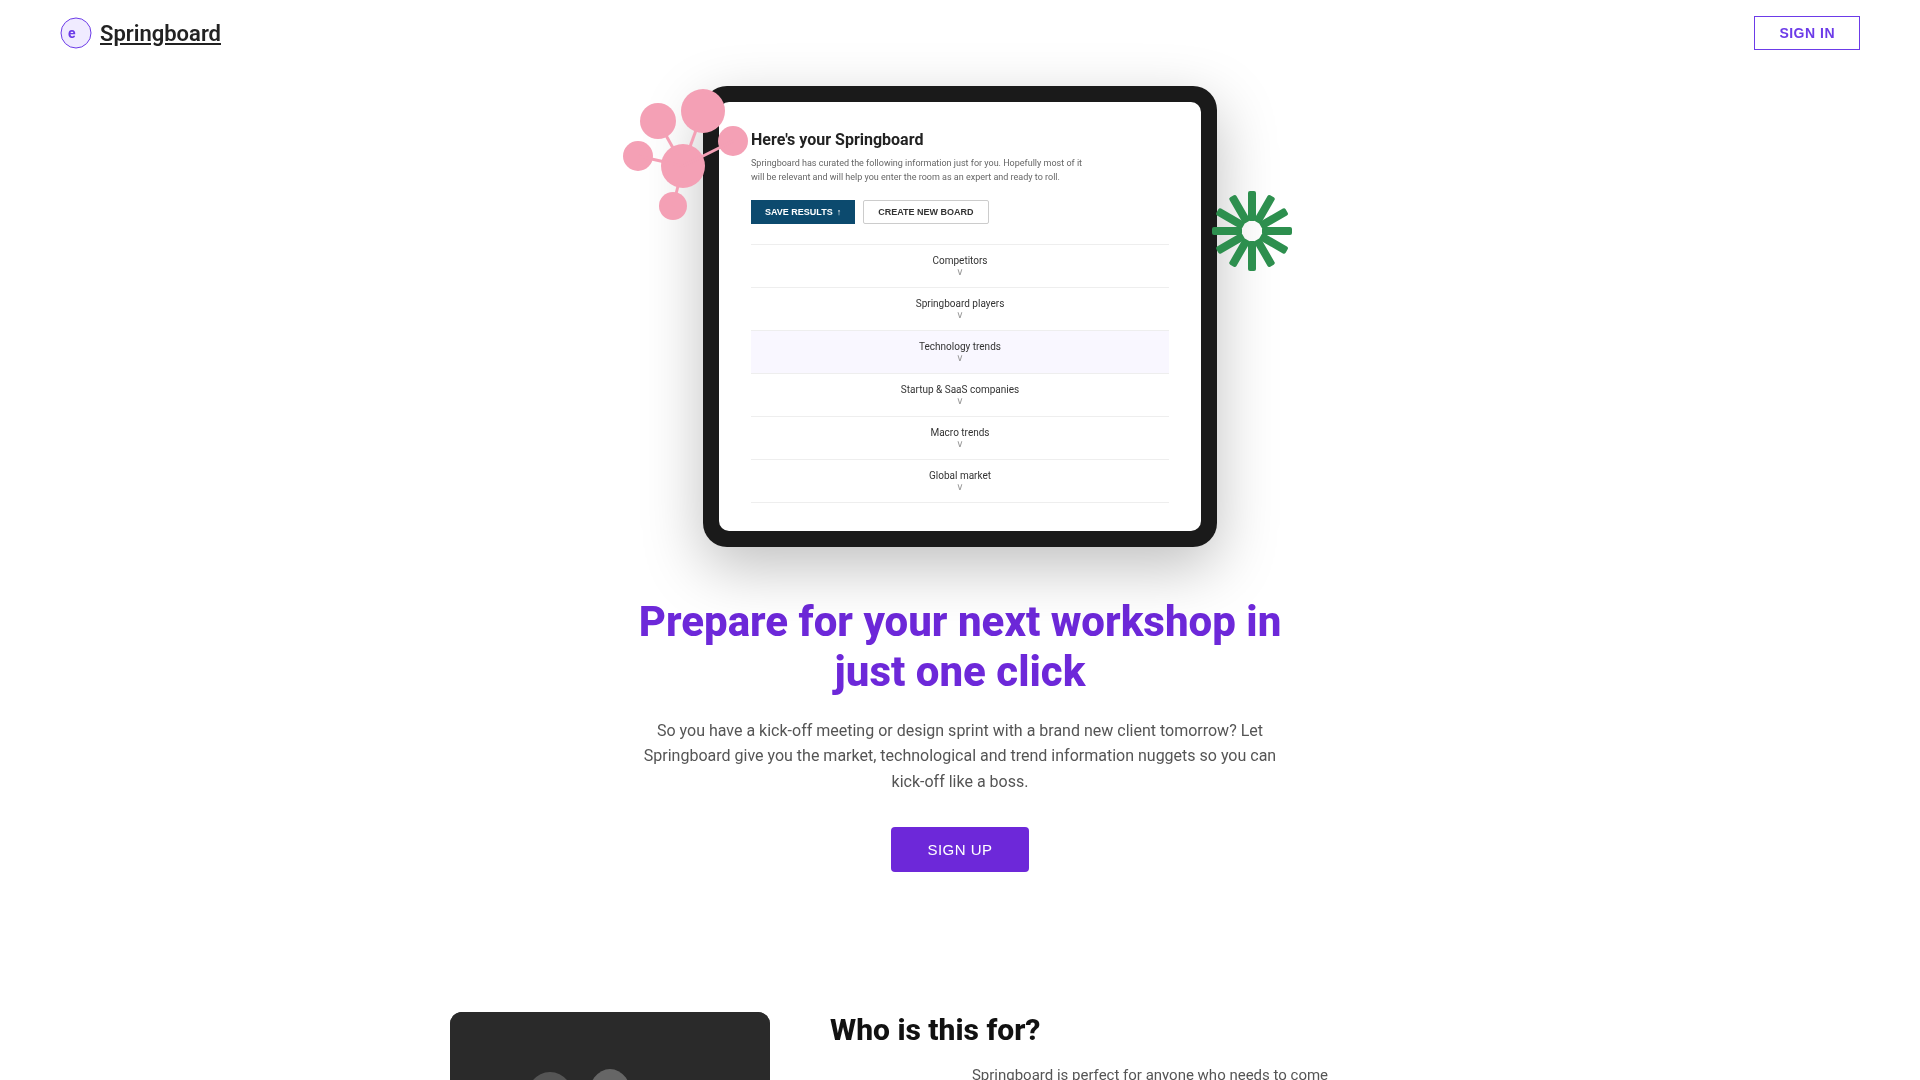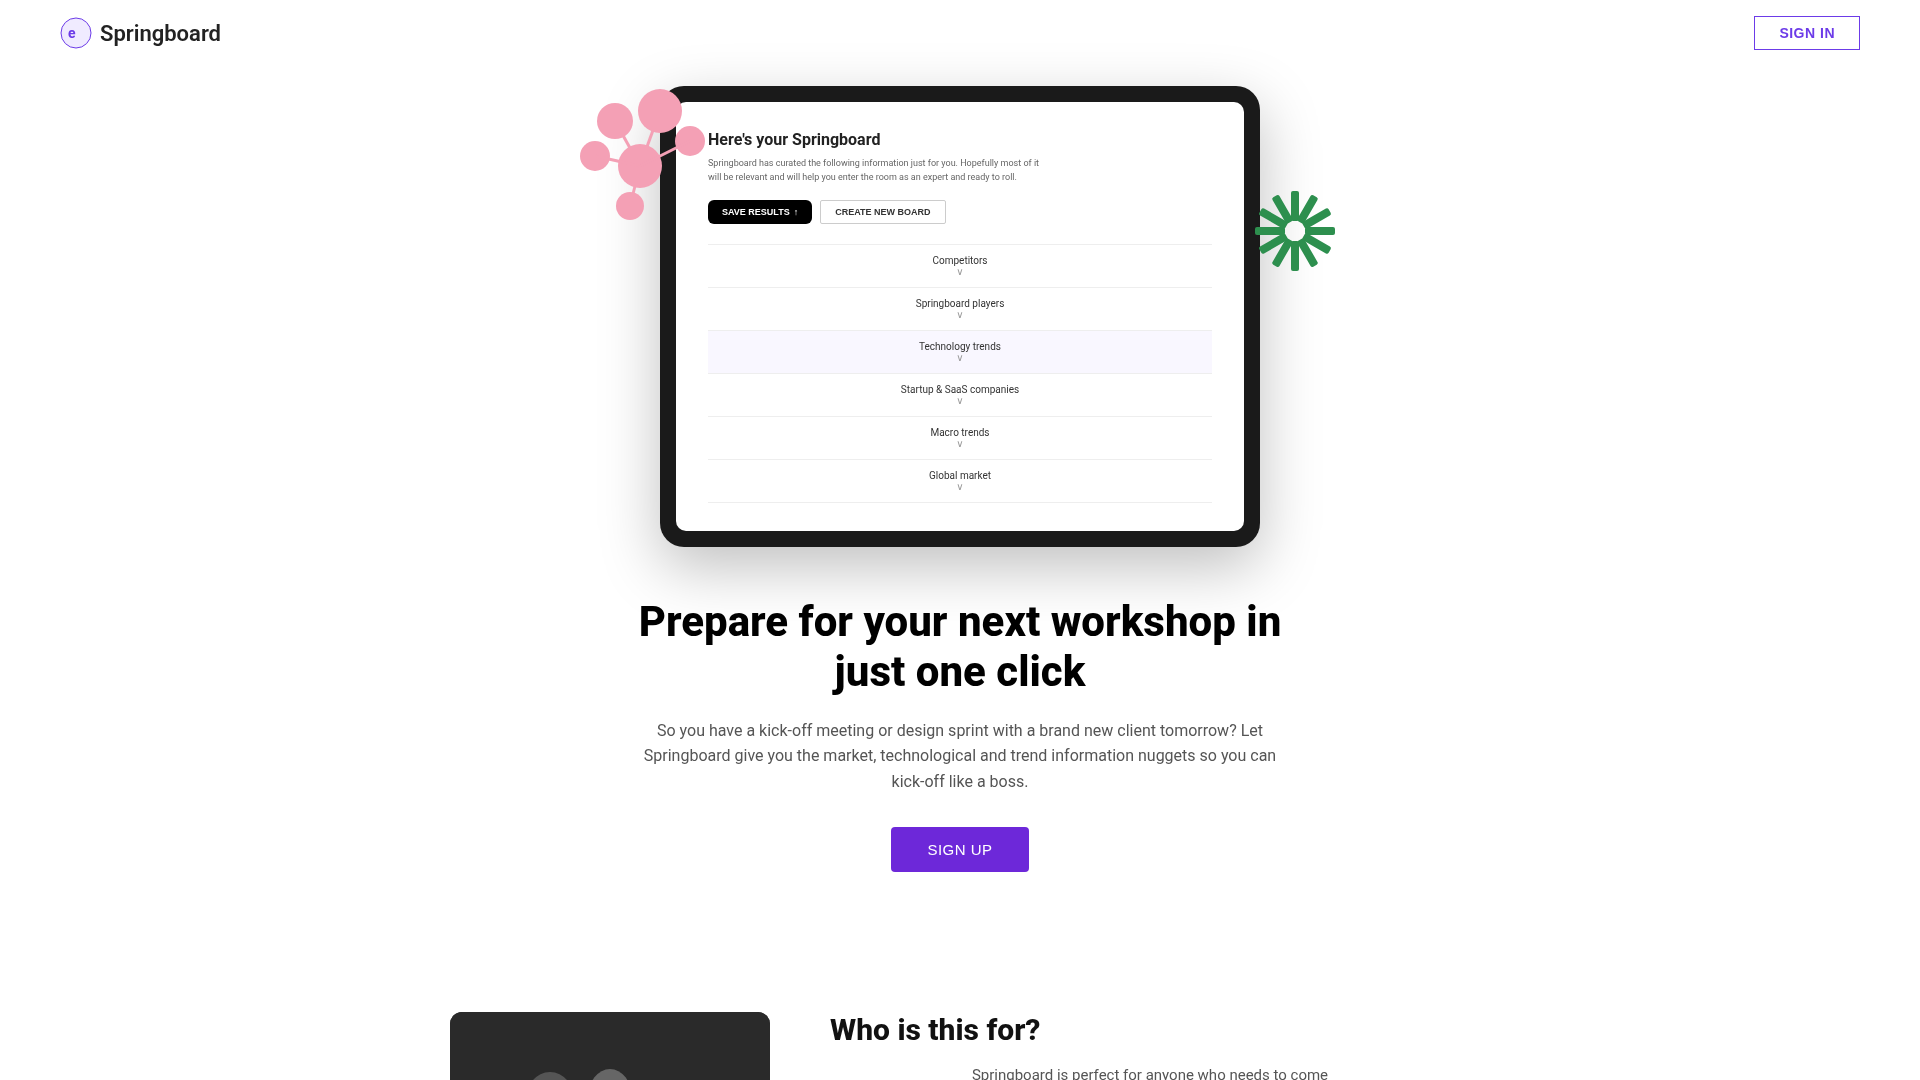--- a/index.html
+++ b/index.html
@@ -20,20 +20,21 @@
       gap: 8px;
     }
     .logo-icon {
       width: 32px;
       height: 32px;
     }
     .logo-text {
       font-size: 22px;
       font-weight: 600;
       color: #222;
+      text-decoration: underline;
     }
     .sign-in-btn {
       border: 1.5px solid #6c3be8;
       background: #fff;
       color: #6c3be8;
       padding: 8px 24px;
       font-size: 14px;
       font-weight: 600;
       cursor: pointer;
       letter-spacing: 0.5px;
@@ -44,21 +45,21 @@
       position: relative;
       display: flex;
       flex-direction: column;
       align-items: center;
       padding: 20px 0 60px;
     }
 
     
     .tablet-container {
       position: relative;
-      width: 600px;
+      width: 514px;
       margin: 0 auto;
     }
 
     
     .pink-blob {
       position: absolute;
       left: -100px;
       top: -20px;
       width: 160px;
       height: 160px;
@@ -103,31 +104,31 @@
       line-height: 1.5;
       margin-bottom: 16px;
       max-width: 340px;
     }
     .screen-buttons {
       display: flex;
       gap: 8px;
       margin-bottom: 20px;
     }
     .btn-save {
-      background: #000000;
+      background: #0c4a6e;
       color: #fff;
       border: none;
       padding: 6px 14px;
       font-size: 9px;
       font-weight: 600;
       cursor: pointer;
       display: flex;
       align-items: center;
       gap: 4px;
-      border-radius: 6px;
+      border-radius: 0;
     }
     .btn-create {
       background: #fff;
       color: #333;
       border: 1px solid #ccc;
       padding: 6px 14px;
       font-size: 9px;
       font-weight: 600;
       cursor: pointer;
       border-radius: 2px;
@@ -158,21 +159,21 @@
     
     .hero-content {
       text-align: center;
       max-width: 700px;
       margin: 50px auto 0;
       padding: 0 20px;
     }
     .hero-title {
       font-size: 42px;
       font-weight: 800;
-      color: #000000;
+      color: #6d28d9;
       line-height: 1.2;
       margin-bottom: 20px;
     }
     .hero-desc {
       font-size: 16px;
       color: #555;
       line-height: 1.6;
       margin-bottom: 32px;
     }
     .signup-btn {

